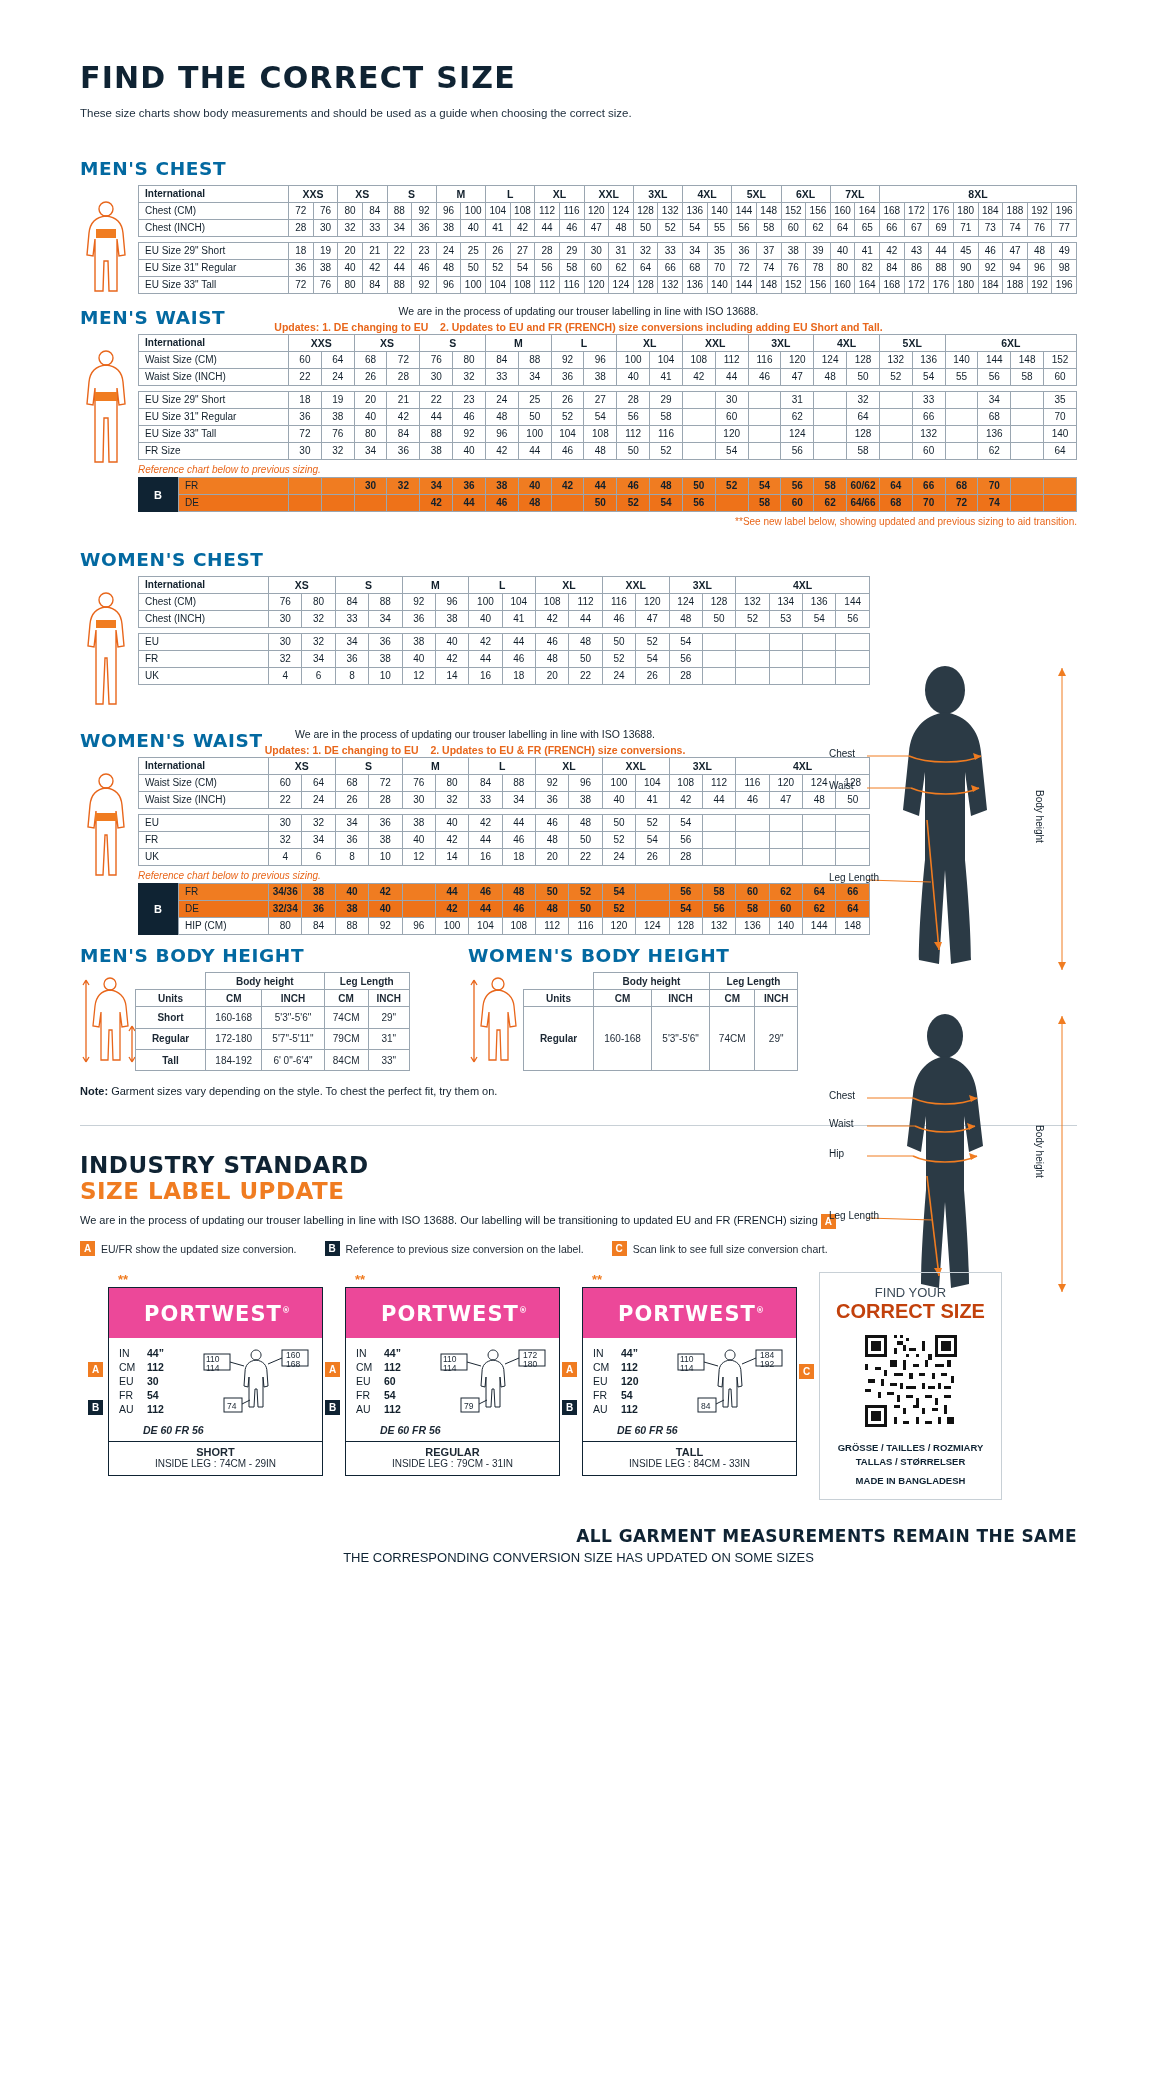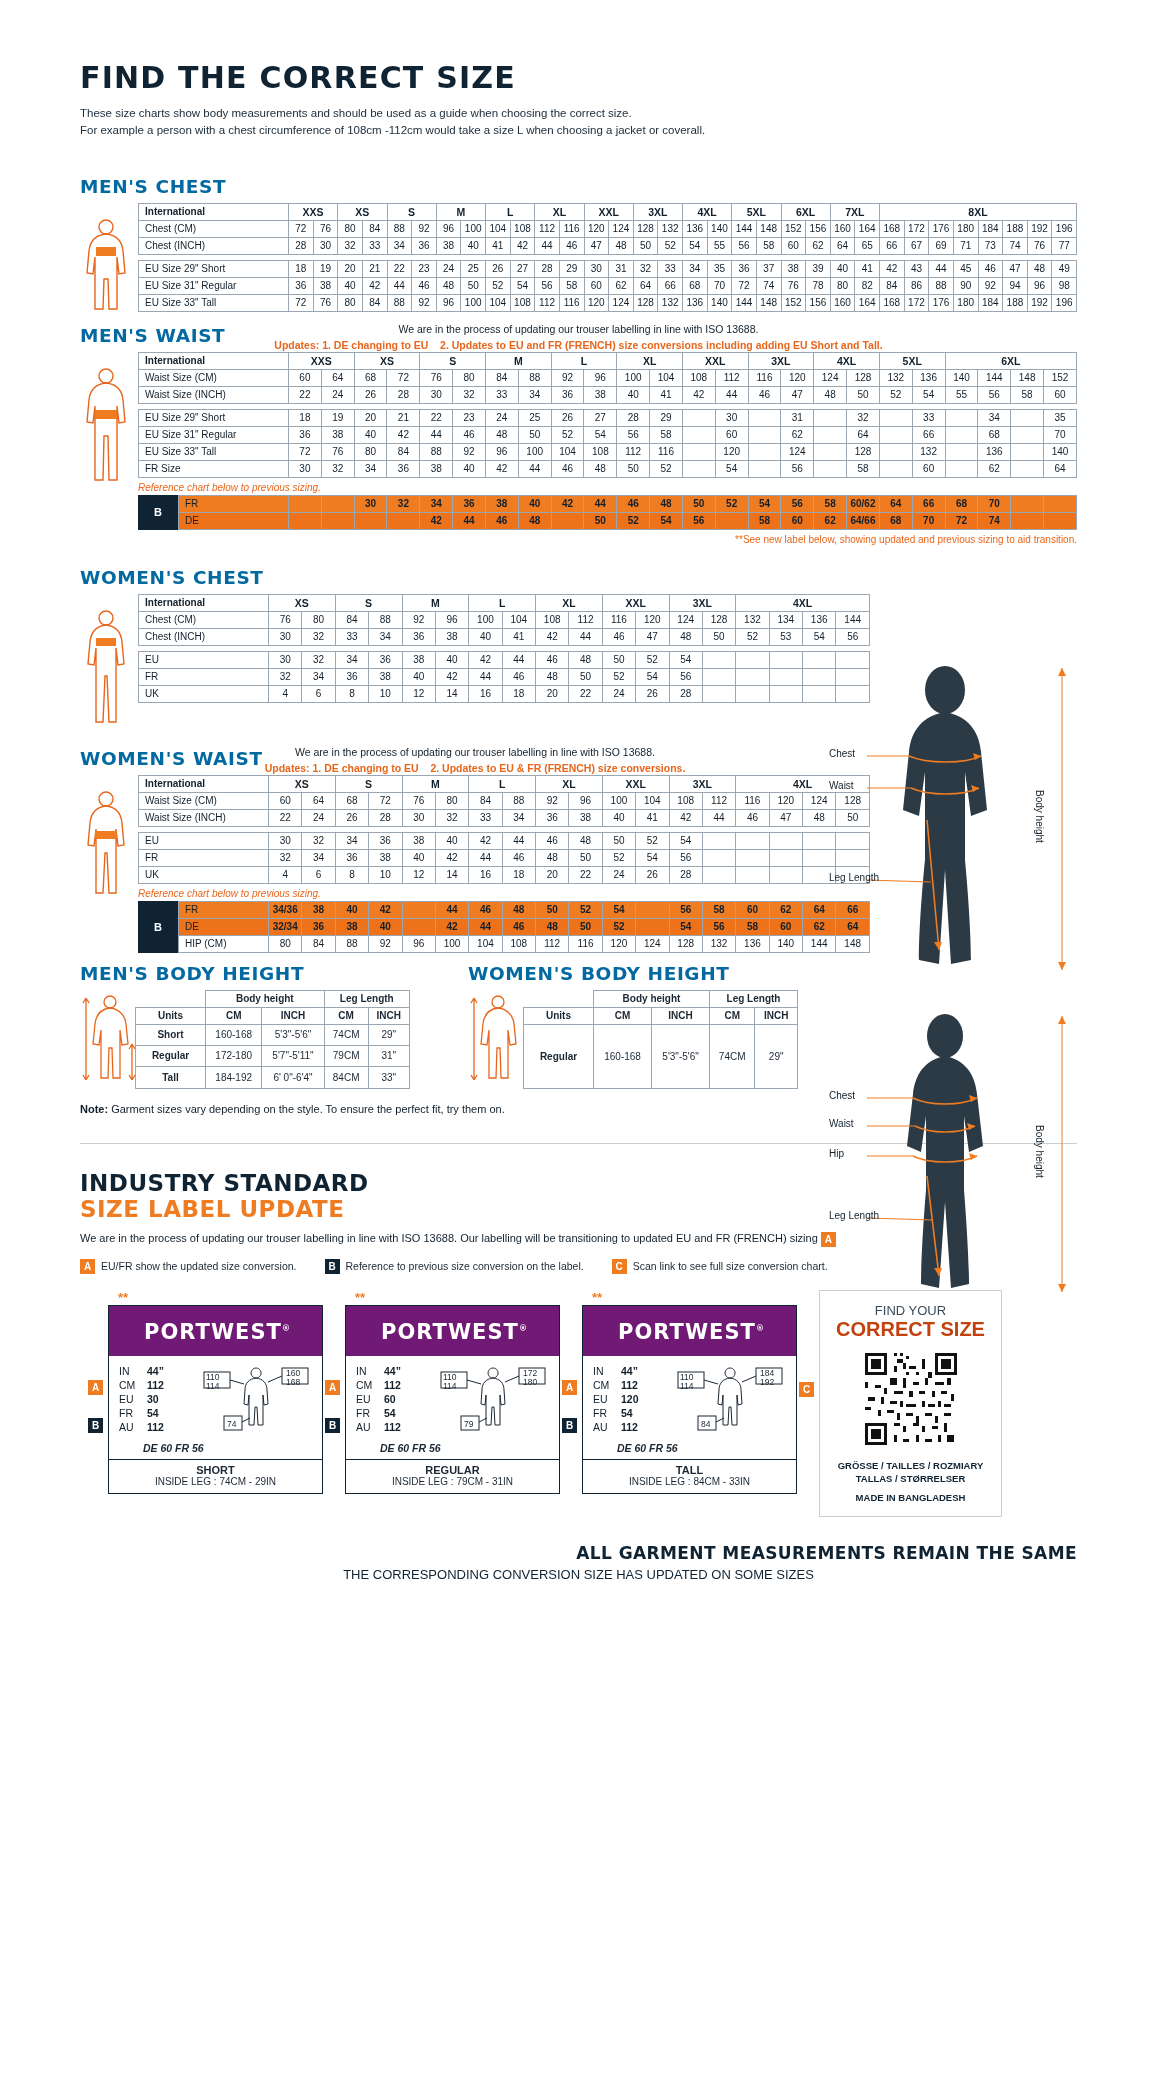--- a/index.html
+++ b/index.html
@@ -107,21 +107,21 @@
   h2.ind { font-size:23px; font-weight:800; color:#0f2333; margin:0; letter-spacing:0.5px; font-family:"DejaVu Sans", sans-serif;}
   h2.ind2 { font-size:23px; font-weight:800; color:#F07C21; margin:0 0 10px 0; letter-spacing:0.5px; font-family:"DejaVu Sans", sans-serif;}
   .ind-line { font-size:11px; color:#12202c; margin-bottom:12px; }
   .legend { display:flex; gap:28px; font-size:10.5px; align-items:center; margin-bottom:16px;}
   .legend .item { display:flex; align-items:center; gap:6px; }
 
   .labels-row { display:flex; gap:22px; align-items:flex-start; }
   .label-card { width: 215px; position:relative; }
   .stars { color:#F07C21; font-weight:bold; font-size:13px; margin-left:10px; }
   .lbl-box { border:1px solid #0f2333; background:#fff; }
-  .lbl-head { background:#701a75; color:#fff; text-align:center; padding:14px 0 12px 4px; }
+  .lbl-head { background:#ec4899; color:#fff; text-align:center; padding:14px 0 12px 4px; }
   .brand { font-family:"DejaVu Sans", sans-serif; font-weight:800; font-size:21px; letter-spacing:1px; }
   .brand sup { font-size:8px; vertical-align:super; }
   .lbl-body { display:flex; padding:8px 6px 4px 10px; font-size:10.5px; }
   .lbl-codes { width:78px; }
   .lbl-codes div { display:flex; gap:6px; line-height:14px;}
   .lbl-codes .k { width:22px; color:#12202c; }
   .lbl-codes .v { font-weight:bold; color:#12202c; }
   .lbl-fig { flex:1; position:relative; height:72px; }
   .lbl-sub { border-top:1px solid #0f2333; text-align:center; font-size:10px; padding:4px 0 6px 0; }
   .lbl-sub .t { font-weight:bold; font-size:11px; }
@@ -139,21 +139,20 @@
   .footer-2 { text-align:center; font-size:13px; color:#0f2333; margin-top:4px; }
 </style>
 </head>
 <body>
 
 <div class="page">
 
   <h1 class="main-title">FIND THE CORRECT SIZE</h1>
   <div class="intro">
     <div>These size charts show body measurements and should be used as a guide when choosing the correct size.</div>
-    <div>For example a person with a chest circumference of 108cm -112cm would take a size L when choosing a jacket or coverall.</div>
   </div>
 
   <div class="block">
     <h2 class="section-title">MEN'S CHEST</h2>
     <div class="row-flex">
       <div class="figure-col">
         <svg class="fig" width="52" height="96" viewBox="0 0 52 96">
           <g fill="none" stroke="#E8661B" stroke-width="1.4">
             <circle cx="26" cy="10" r="7"></circle>
             <path d="M26 17 C16 18 10 24 9 34 L7 56 L13 57 L15 40 L15 92 L23 92 L24 62 L28 62 L29 92 L37 92 L37 40 L39 57 L45 56 L43 34 C42 24 36 18 26 17 Z"></path>
@@ -1107,21 +1106,21 @@
                 <td>29"</td>
               </tr>
             </tbody>
         </table>
       </div>
     </div>
   </div>
 
   <div class="note-final">
     <b>Note:</b>
-    <span>Garment sizes vary depending on the style. To ensure the perfect fit, try them on.</span>
+    <span>Garment sizes vary depending on the style. To chest the perfect fit, try them on.</span>
   </div>
 
   <div class="models">
     <div class="model-card">
       <svg width="250" height="330" viewBox="0 0 250 330">
         <g>
 
           <ellipse cx="118" cy="30" rx="20" ry="24" fill="#2b3a45"></ellipse>
           <path d="M118 52 C96 56 84 70 82 92 L76 150 L92 156 L98 112 L98 200 C98 200 92 260 92 300 L112 304 L118 210 L124 304 L144 300 C144 260 138 200 138 200 L138 112 L144 156 L160 150 L154 92 C152 70 140 56 118 52 Z" fill="#2b3a45"></path>
 

